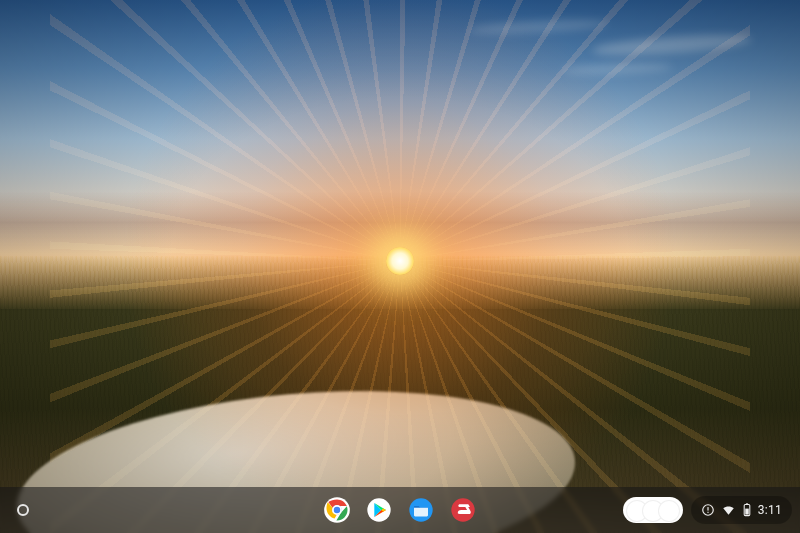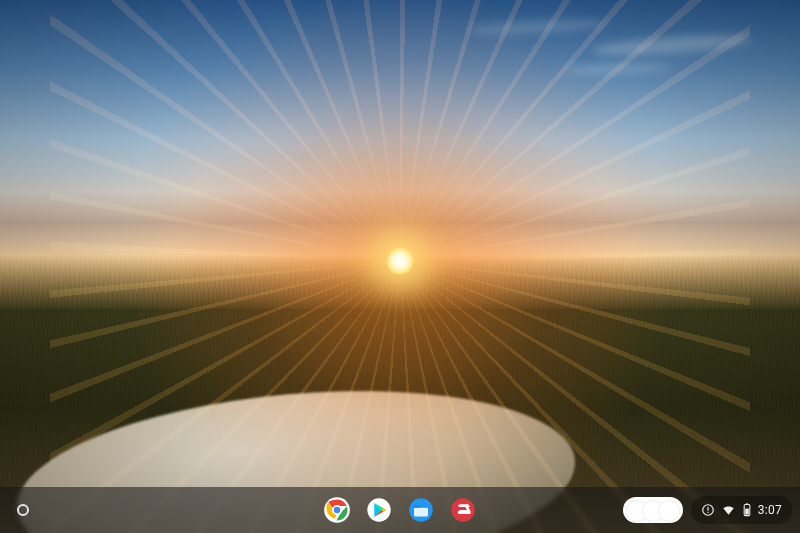--- a/index.html
+++ b/index.html
@@ -296,19 +296,19 @@
       <svg width="15" height="14" viewBox="0 0 24 24">
         <path d="M12 20l9-11c-5-4-13-4-18 0l9 11z" fill="#eee"></path>
       </svg>
 
       <svg width="10" height="14" viewBox="0 0 12 20">
         <rect x="2" y="2" width="8" height="16" rx="1.5" fill="none" stroke="#eee" stroke-width="1.5"></rect>
         <rect x="4.5" y="0.5" width="3" height="2" fill="#eee"></rect>
         <rect x="3.5" y="8" width="5" height="8.5" fill="#eee"></rect>
       </svg>
 
-      <span class="clock">3:07</span>
+      <span class="clock">3:11</span>
     </div>
 
   </div>
 </div>
 
 <div class="corners"></div>
 
 </body></html>

